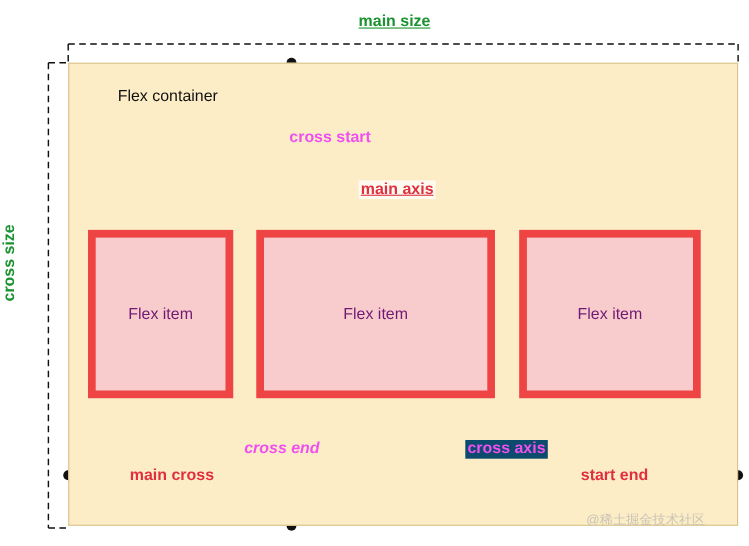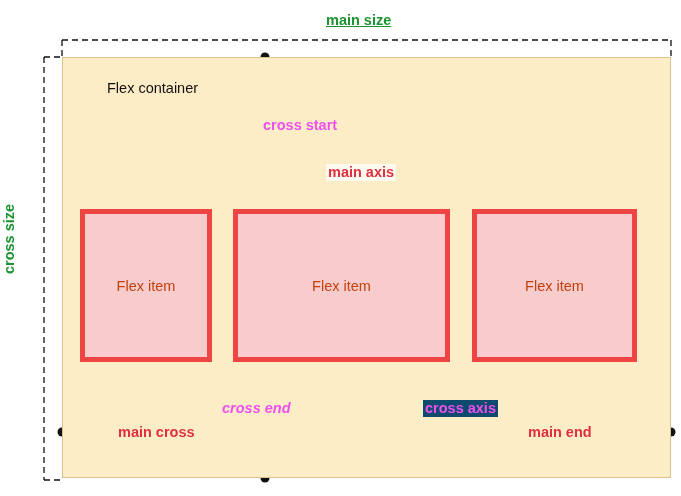--- a/index.html
+++ b/index.html
@@ -45,27 +45,27 @@
     font-size: 14.5px;
     color: #111111;
     white-space: nowrap;
     margin-left: 16px;
   }
 
   
   .flex-item {
     position: absolute;
     background: #f8cccc;
-    border: 5px solid #ef4444;
+    border: 7px solid #ef4444;
     box-sizing: border-box;
     display: flex;
     align-items: center;
     justify-content: center;
     font-size: 14.5px;
-    color: #c2410c;
+    color: #701a75;
   }
   #item-1 { left: 80px;  top: 209px; width: 132px; height: 153px; }
   #item-2 { left: 233px; top: 209px; width: 217px; height: 153px; }
   #item-3 { left: 472px; top: 209px; width: 165px; height: 153px; }
 
   
   .lbl {
     position: absolute;
     white-space: nowrap;
     font-size: 14.5px;
@@ -75,21 +75,21 @@
   .lbl-red   { color: #e03040; font-weight: bold; }
   .lbl-pink  { color: #f050f0; font-weight: bold; }
 
   #label-main-size  { left: 326px; top: 13px; text-decoration: underline; }
   #label-cross-size {
     left: 9px;
     top: 239px;
     transform: translate(-50%, -50%) rotate(-90deg);
     transform-origin: center center;
   }
-  #label-main-axis  { left: 326px; top: 164px; background: #fdfbf0; padding: 1px 2px; }
+  #label-main-axis  { left: 326px; top: 164px; background: #fdfbf0; padding: 1px 2px; text-decoration: underline; }
   #label-cross-start{ left: 221px; top: 118px; margin-left: 42px; }
   #label-cross-end  { left: 222px; top: 401px; font-style: italic; }
   #label-cross-axis { left: 423px; top: 400px; background: #0c4a6e; padding: 1px 2px; }
   #label-main-start { left: 118px; top: 425px; }
   #label-main-end   { left: 528px; top: 425px; }
 
   .watermark {
     position: absolute;
     left: 533px;
     top: 464px;
@@ -159,15 +159,16 @@
     <span>Flex item</span>
   </div>
 
   <div class="lbl lbl-green" id="label-main-size">main size</div>
   <div class="lbl lbl-green" id="label-cross-size">cross size</div>
   <div class="lbl lbl-red" id="label-main-axis">main axis</div>
   <div class="lbl lbl-pink" id="label-cross-start">cross start</div>
   <div class="lbl lbl-pink" id="label-cross-end">cross end</div>
   <div class="lbl lbl-pink" id="label-cross-axis">cross axis</div>
   <div class="lbl lbl-red" id="label-main-start">main cross</div>
-  <div class="lbl lbl-red" id="label-main-end">main end</div>
+  <div class="lbl lbl-red" id="label-main-end">start end</div>
 
+  <div class="watermark">@稀土掘金技术社区</div>
 </div>
 
 </body></html>

